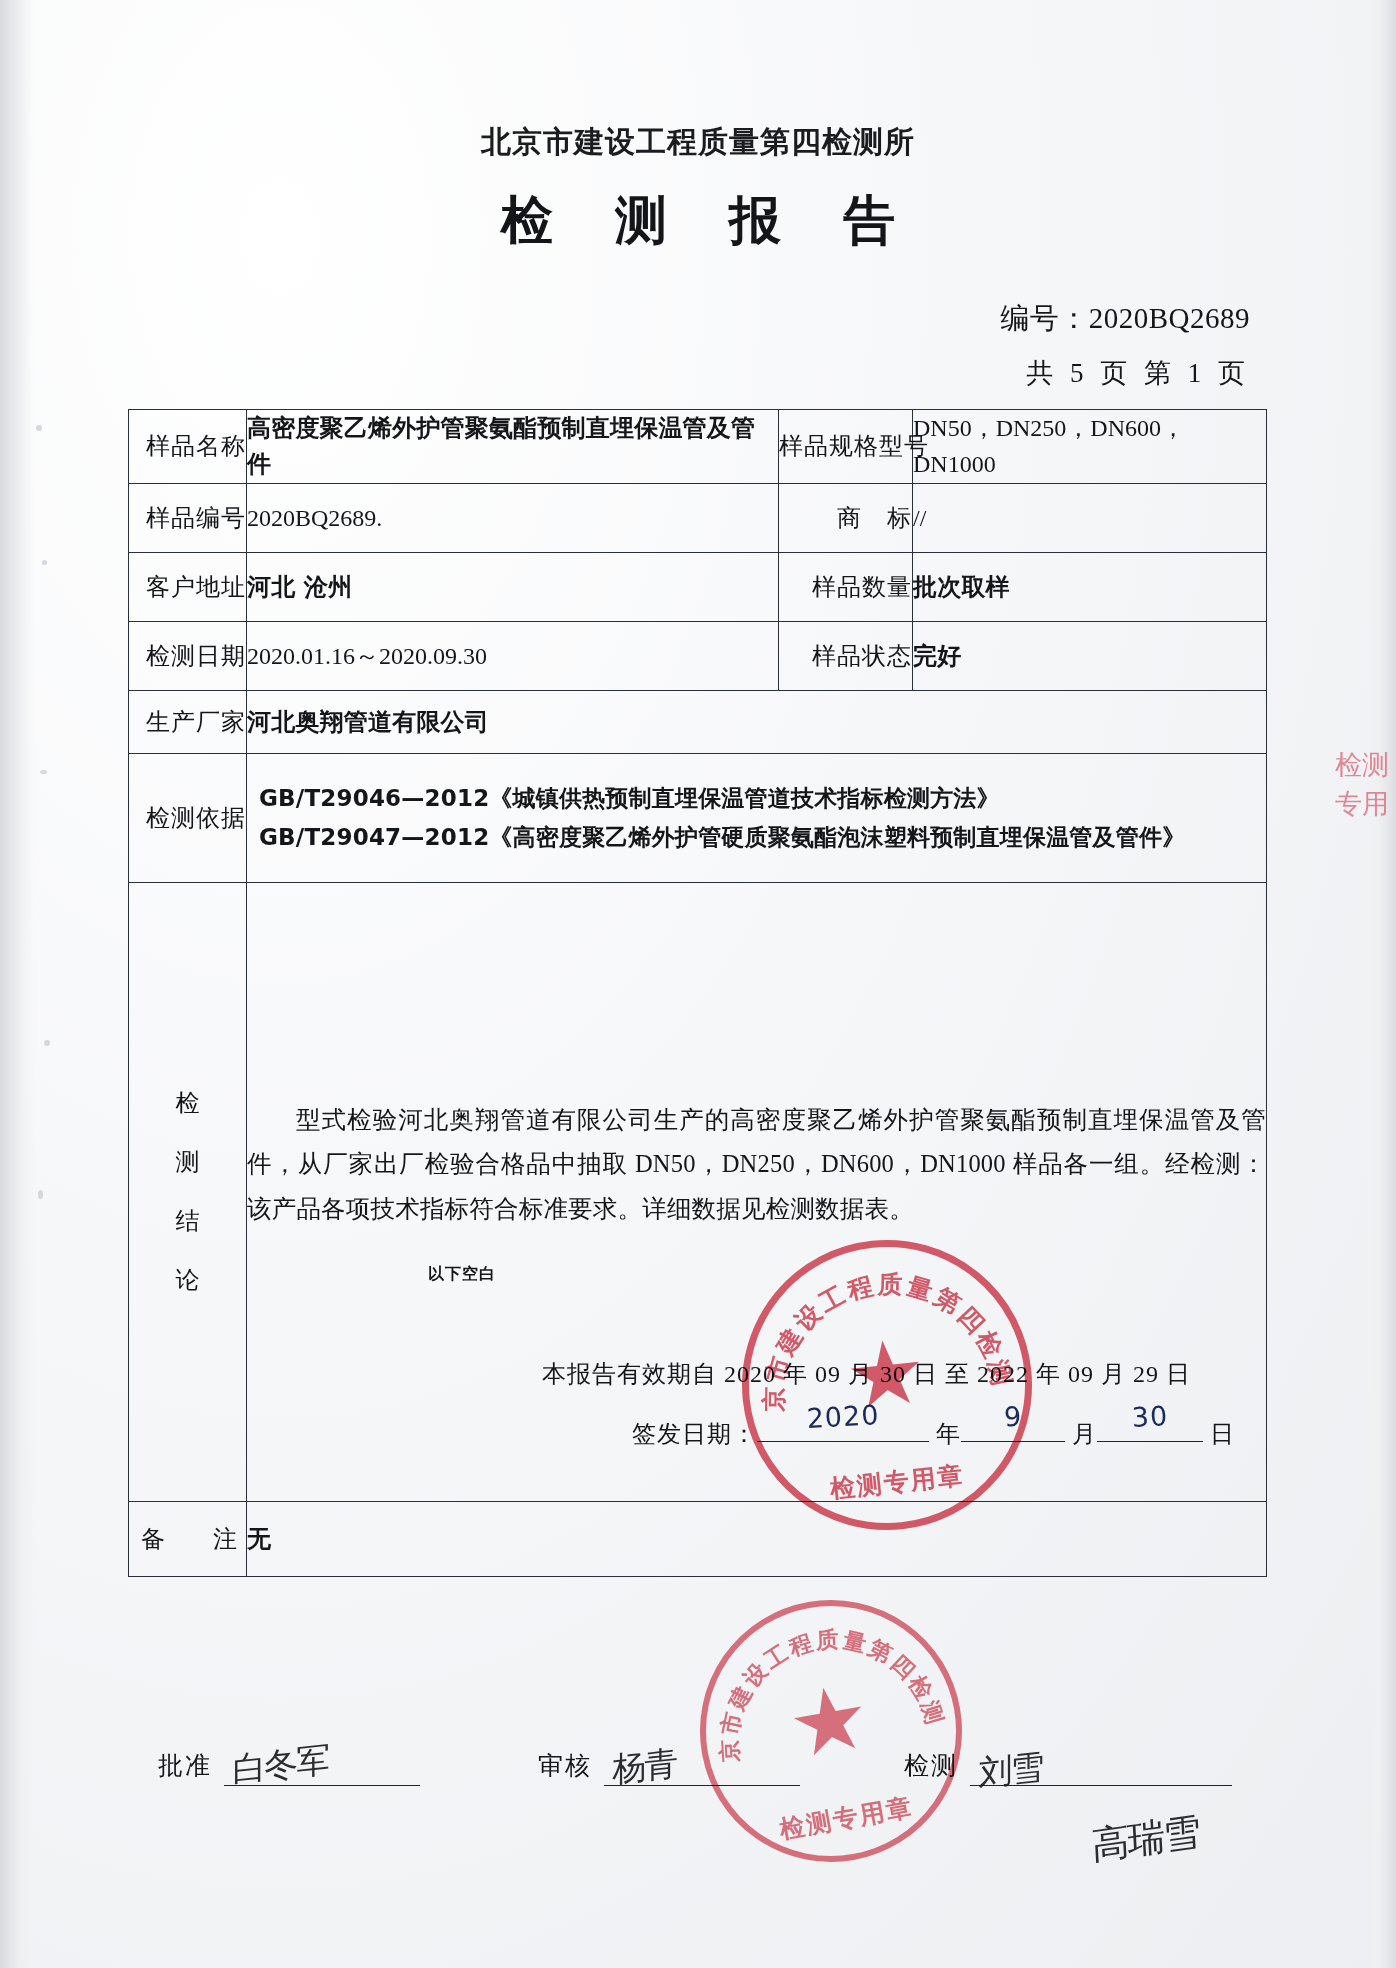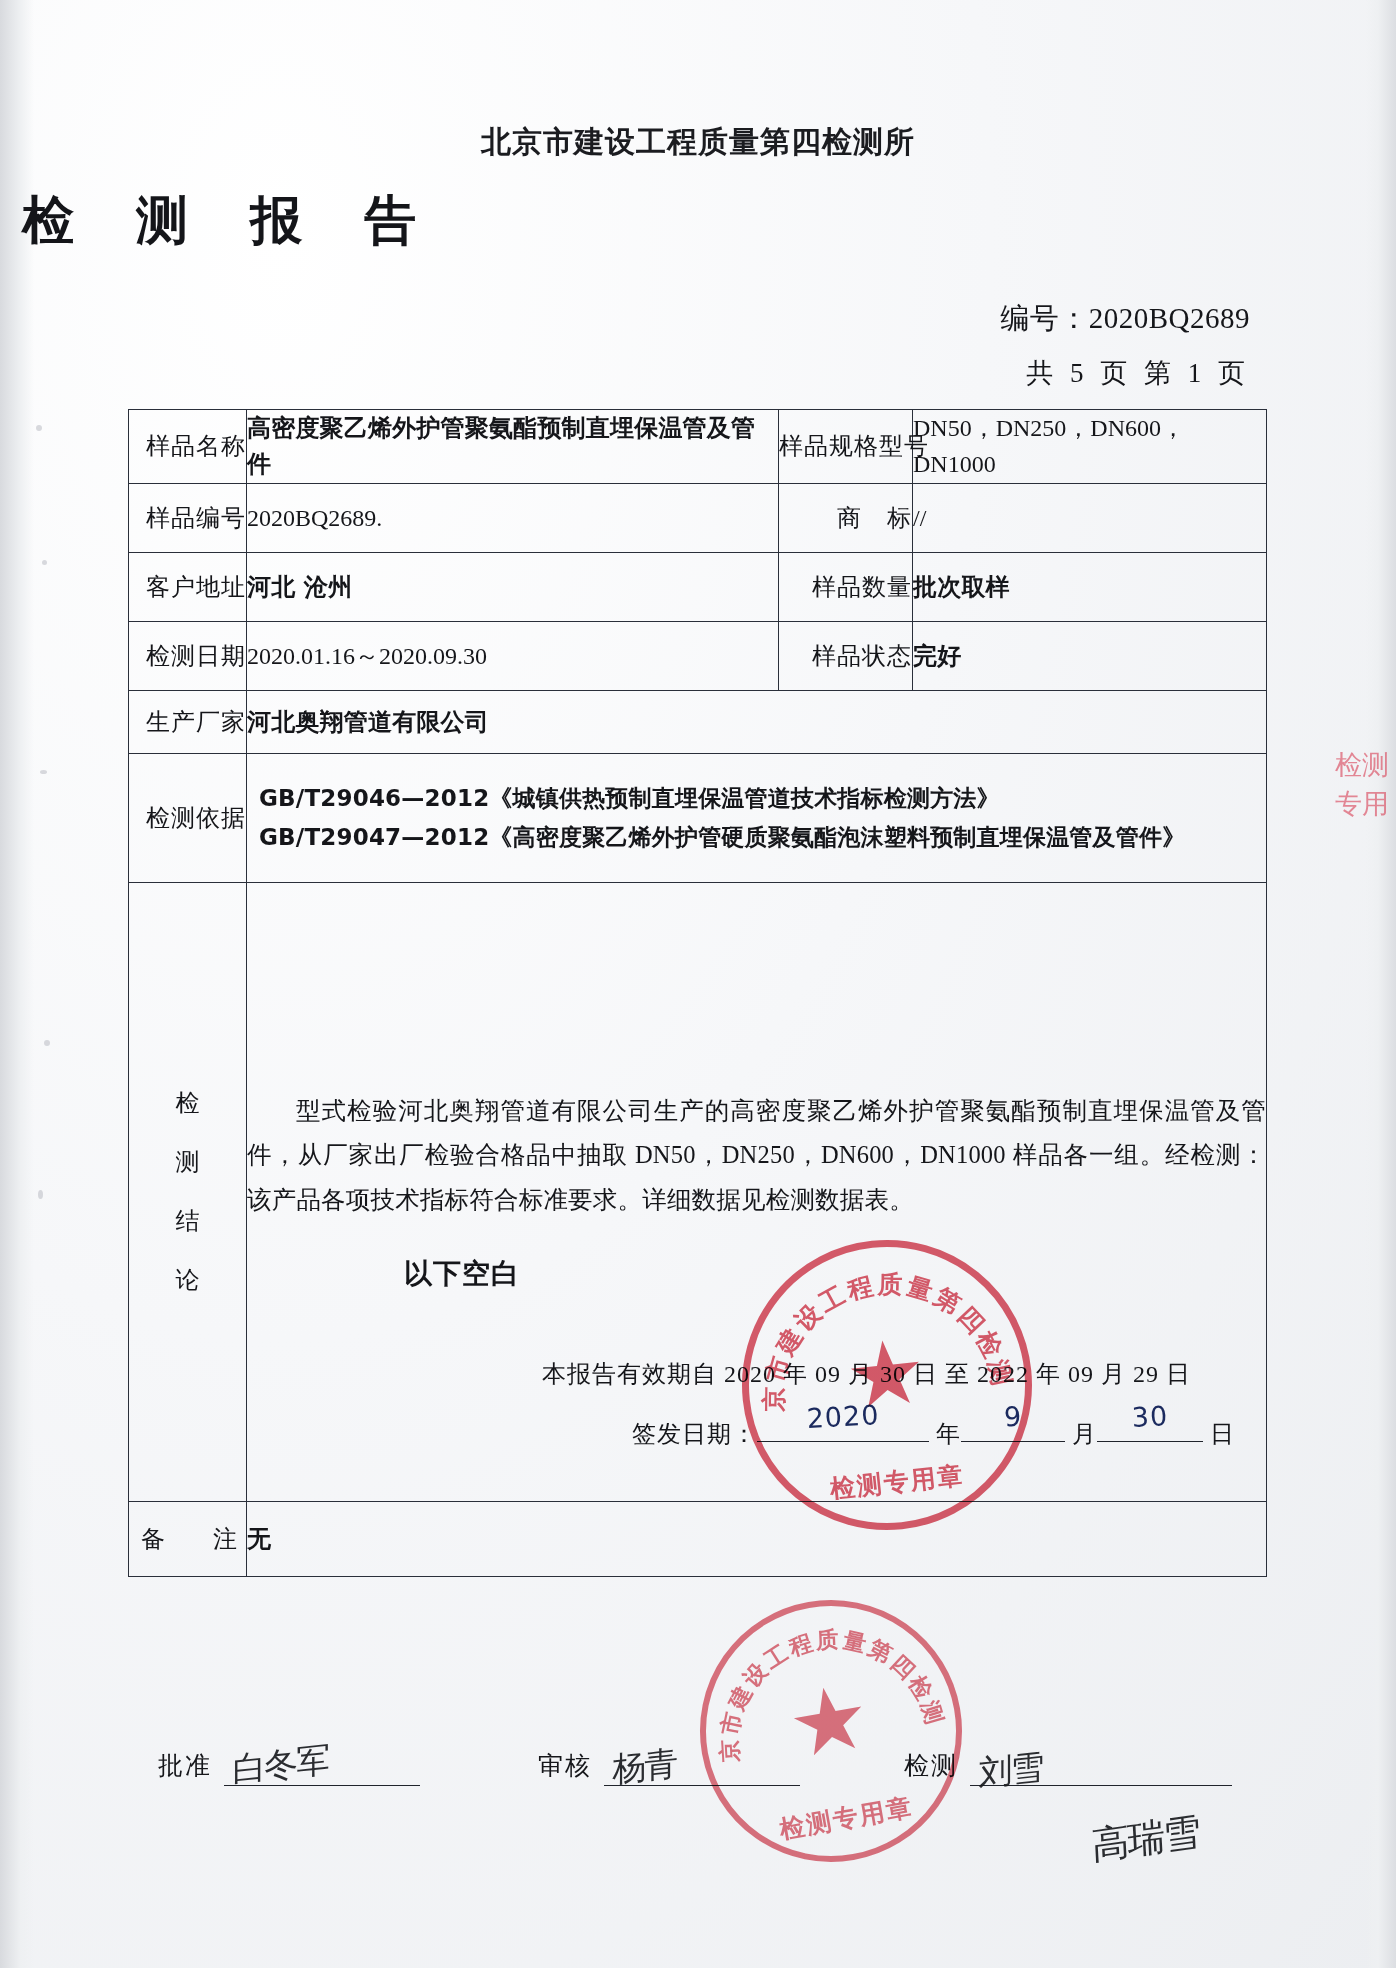--- a/index.html
+++ b/index.html
@@ -50,20 +50,21 @@
     font-size: 30px;
     font-weight: 700;
     letter-spacing: 1px;
     color: #1b1c20;
   }
   .doc-title {
     position: absolute;
     top: 186px;
     left: 0;
     width: 1396px;
+    text-align: center;
     font-family: "DejaVu Sans", "Liberation Sans", sans-serif;
     font-size: 52px;
     font-weight: 700;
     letter-spacing: 22px;
     text-indent: 22px;
     color: #141519;
   }
   .report-no {
     position: absolute;
     top: 299px;
@@ -138,21 +139,21 @@
     line-height: 1.82;
     text-indent: 2em;
     text-align: justify;
     margin: 0;
     letter-spacing: 0.2px;
   }
   .concl-blank {
     margin: 30px 0 0 0;
     font-family: "DejaVu Sans", "Liberation Sans", sans-serif;
     font-weight: 700;
-    font-size: 28px;
+    font-size: 16px;
     text-align: center;
     width: 430px;
     letter-spacing: 1px;
   }
   .validity {
     position: absolute;
     left: 295px;
     bottom: 108px;
     font-size: 24px;
     white-space: nowrap;

